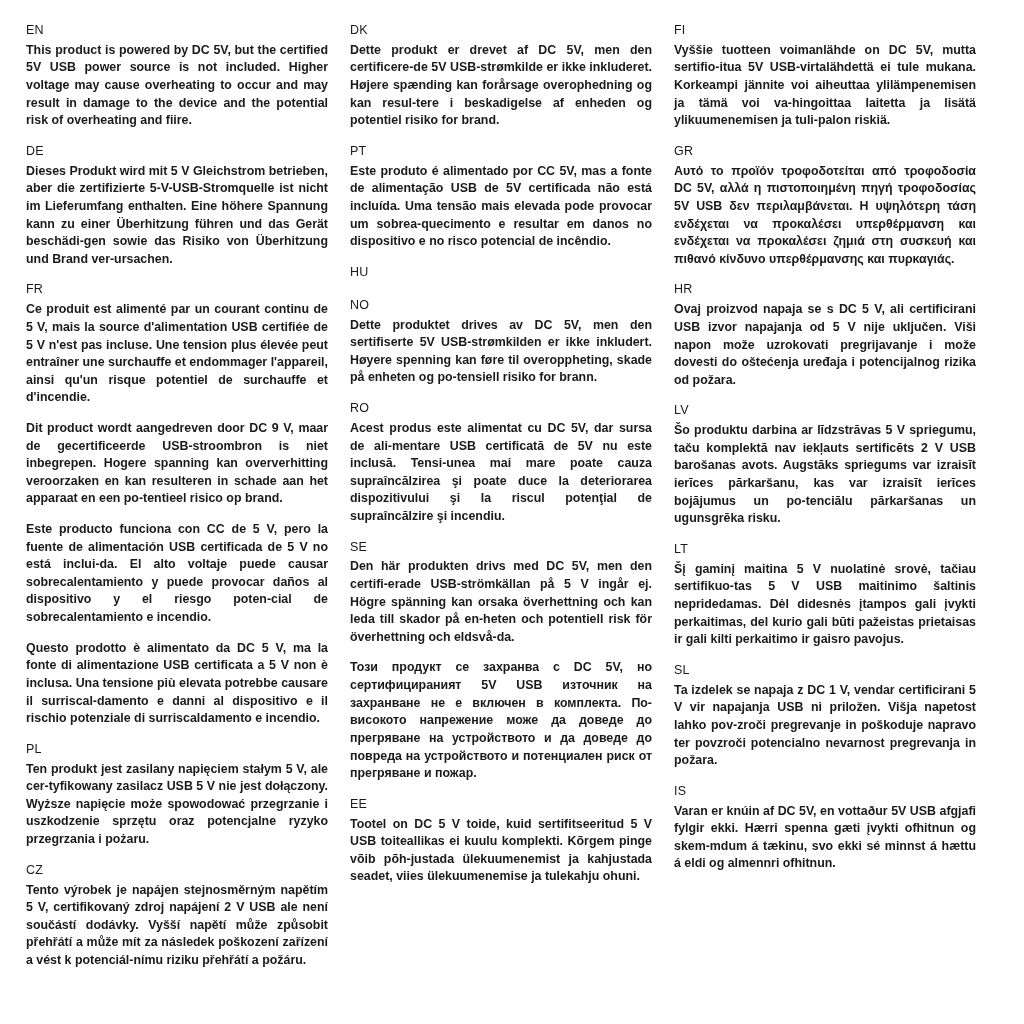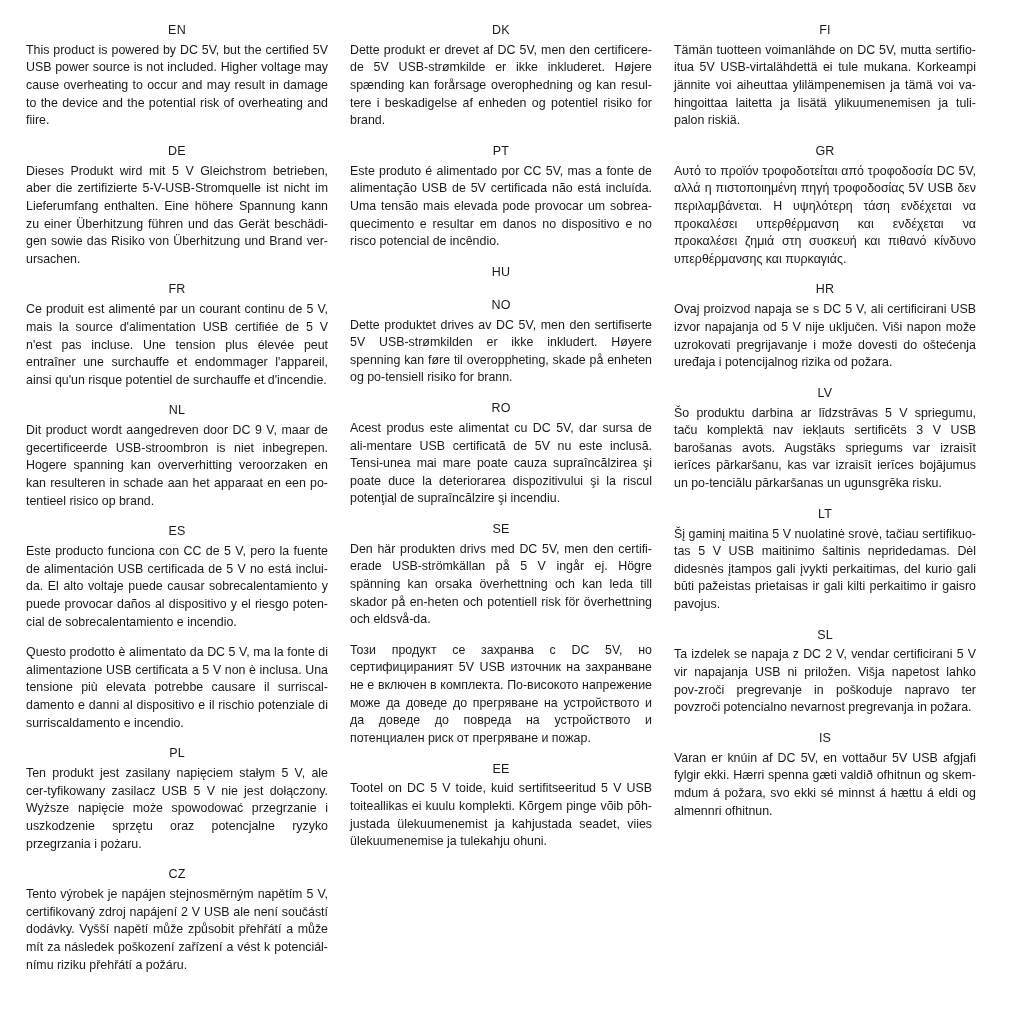--- a/index.html
+++ b/index.html
@@ -33,29 +33,29 @@
   .block {
     margin-bottom: 13px;
   }
   .lang-code {
     font-size: 12.5px;
     line-height: 1.35;
     font-weight: 400;
     color: #1a1a1a;
     margin-bottom: 3px;
     letter-spacing: 0.2px;
-    text-align: center;
   }
   .lang-text {
     font-size: 12.4px;
     line-height: 1.42;
     color: #1a1a1a;
     text-align: justify;
     hyphens: manual;
     white-space: pre-line;
+    font-weight: bold;
   }
 </style>
 </head>
 <body>
 
 <div class="page">
 
   <div class="column">
     <div class="block">
       <div class="lang-code">EN</div>
@@ -63,25 +63,23 @@
     </div>
     <div class="block">
       <div class="lang-code">DE</div>
       <div class="lang-text">Dieses Produkt wird mit 5 V Gleichstrom betrieben, aber die zertifizierte 5-V-USB-Stromquelle ist nicht im Lieferumfang enthalten. Eine höhere Spannung kann zu einer Überhitzung führen und das Gerät beschädi-gen sowie das Risiko von Überhitzung und Brand ver-ursachen.</div>
     </div>
     <div class="block">
       <div class="lang-code">FR</div>
       <div class="lang-text">Ce produit est alimenté par un courant continu de 5 V, mais la source d'alimentation USB certifiée de 5 V n'est pas incluse. Une tension plus élevée peut entraîner une surchauffe et endommager l'appareil, ainsi qu'un risque potentiel de surchauffe et d'incendie.</div>
     </div>
     <div class="block">
-      <div class="lang-code">NL</div>
       <div class="lang-text">Dit product wordt aangedreven door DC 9 V, maar de gecertificeerde USB-stroombron is niet inbegrepen. Hogere spanning kan oververhitting veroorzaken en kan resulteren in schade aan het apparaat en een po-tentieel risico op brand.</div>
     </div>
     <div class="block">
-      <div class="lang-code">ES</div>
       <div class="lang-text">Este producto funciona con CC de 5 V, pero la fuente de alimentación USB certificada de 5 V no está inclui-da. El alto voltaje puede causar sobrecalentamiento y puede provocar daños al dispositivo y el riesgo poten-cial de sobrecalentamiento e incendio.</div>
     </div>
     <div class="block">
       <div class="lang-text">Questo prodotto è alimentato da DC 5 V, ma la fonte di alimentazione USB certificata a 5 V non è inclusa. Una tensione più elevata potrebbe causare il surriscal-damento e danni al dispositivo e il rischio potenziale di surriscaldamento e incendio.</div>
     </div>
     <div class="block">
       <div class="lang-code">PL</div>
       <div class="lang-text">Ten produkt jest zasilany napięciem stałym 5 V, ale cer-tyfikowany zasilacz USB 5 V nie jest dołączony. Wyższe napięcie może spowodować przegrzanie i uszkodzenie sprzętu oraz potencjalne ryzyko przegrzania i pożaru.</div>
     </div>
     <div class="block">
@@ -119,41 +117,41 @@
     </div>
     <div class="block">
       <div class="lang-code">EE</div>
       <div class="lang-text">Tootel on DC 5 V toide, kuid sertifitseeritud 5 V USB toiteallikas ei kuulu komplekti. Kõrgem pinge võib põh-justada ülekuumenemist ja kahjustada seadet, viies ülekuumenemise ja tulekahju ohuni.</div>
     </div>
   </div>
 
   <div class="column">
     <div class="block">
       <div class="lang-code">FI</div>
-      <div class="lang-text">Tämän tuotteen voimanlähde on DC 5V, mutta sertifio-itua 5V USB-virtalähdettä ei tule mukana. Korkeampi jännite voi aiheuttaa ylilämpenemisen ja tämä voi va-hingoittaa laitetta ja lisätä ylikuumenemisen ja tuli-palon riskiä.</div>
+      <div class="lang-text">Vyššie tuotteen voimanlähde on DC 5V, mutta sertifio-itua 5V USB-virtalähdettä ei tule mukana. Korkeampi jännite voi aiheuttaa ylilämpenemisen ja tämä voi va-hingoittaa laitetta ja lisätä ylikuumenemisen ja tuli-palon riskiä.</div>
     </div>
     <div class="block">
       <div class="lang-code">GR</div>
       <div class="lang-text">Αυτό το προϊόν τροφοδοτείται από τροφοδοσία DC 5V, αλλά η πιστοποιημένη πηγή τροφοδοσίας 5V USB δεν περιλαμβάνεται. Η υψηλότερη τάση ενδέχεται να προκαλέσει υπερθέρμανση και ενδέχεται να προκαλέσει ζημιά στη συσκευή και πιθανό κίνδυνο υπερθέρμανσης και πυρκαγιάς.</div>
     </div>
     <div class="block">
       <div class="lang-code">HR</div>
       <div class="lang-text">Ovaj proizvod napaja se s DC 5 V, ali certificirani USB izvor napajanja od 5 V nije uključen. Viši napon može uzrokovati pregrijavanje i može dovesti do oštećenja uređaja i potencijalnog rizika od požara.</div>
     </div>
     <div class="block">
       <div class="lang-code">LV</div>
-      <div class="lang-text">Šo produktu darbina ar līdzstrāvas 5 V spriegumu, taču komplektā nav iekļauts sertificēts 3 V USB barošanas avots. Augstāks spriegums var izraisīt ierīces pārkaršanu, kas var izraisīt ierīces bojājumus un po-tenciālu pārkaršanas un ugunsgrēka risku.</div>
+      <div class="lang-text">Šo produktu darbina ar līdzstrāvas 5 V spriegumu, taču komplektā nav iekļauts sertificēts 2 V USB barošanas avots. Augstāks spriegums var izraisīt ierīces pārkaršanu, kas var izraisīt ierīces bojājumus un po-tenciālu pārkaršanas un ugunsgrēka risku.</div>
     </div>
     <div class="block">
       <div class="lang-code">LT</div>
       <div class="lang-text">Šį gaminį maitina 5 V nuolatinė srovė, tačiau sertifikuo-tas 5 V USB maitinimo šaltinis nepridedamas. Dėl didesnės įtampos gali įvykti perkaitimas, del kurio gali būti pažeistas prietaisas ir gali kilti perkaitimo ir gaisro pavojus.</div>
     </div>
     <div class="block">
       <div class="lang-code">SL</div>
-      <div class="lang-text">Ta izdelek se napaja z DC 2 V, vendar certificirani 5 V vir napajanja USB ni priložen. Višja napetost lahko pov-zroči pregrevanje in poškoduje napravo ter povzroči potencialno nevarnost pregrevanja in požara.</div>
+      <div class="lang-text">Ta izdelek se napaja z DC 1 V, vendar certificirani 5 V vir napajanja USB ni priložen. Višja napetost lahko pov-zroči pregrevanje in poškoduje napravo ter povzroči potencialno nevarnost pregrevanja in požara.</div>
     </div>
     <div class="block">
       <div class="lang-code">IS</div>
-      <div class="lang-text">Varan er knúin af DC 5V, en vottaður 5V USB afgjafi fylgir ekki. Hærri spenna gæti valdið ofhitnun og skem-mdum á požara, svo ekki sé minnst á hættu á eldi og almennri ofhitnun.</div>
+      <div class="lang-text">Varan er knúin af DC 5V, en vottaður 5V USB afgjafi fylgir ekki. Hærri spenna gæti įvykti ofhitnun og skem-mdum á tækinu, svo ekki sé minnst á hættu á eldi og almennri ofhitnun.</div>
     </div>
   </div>
 
 </div>
 
 </body></html>

